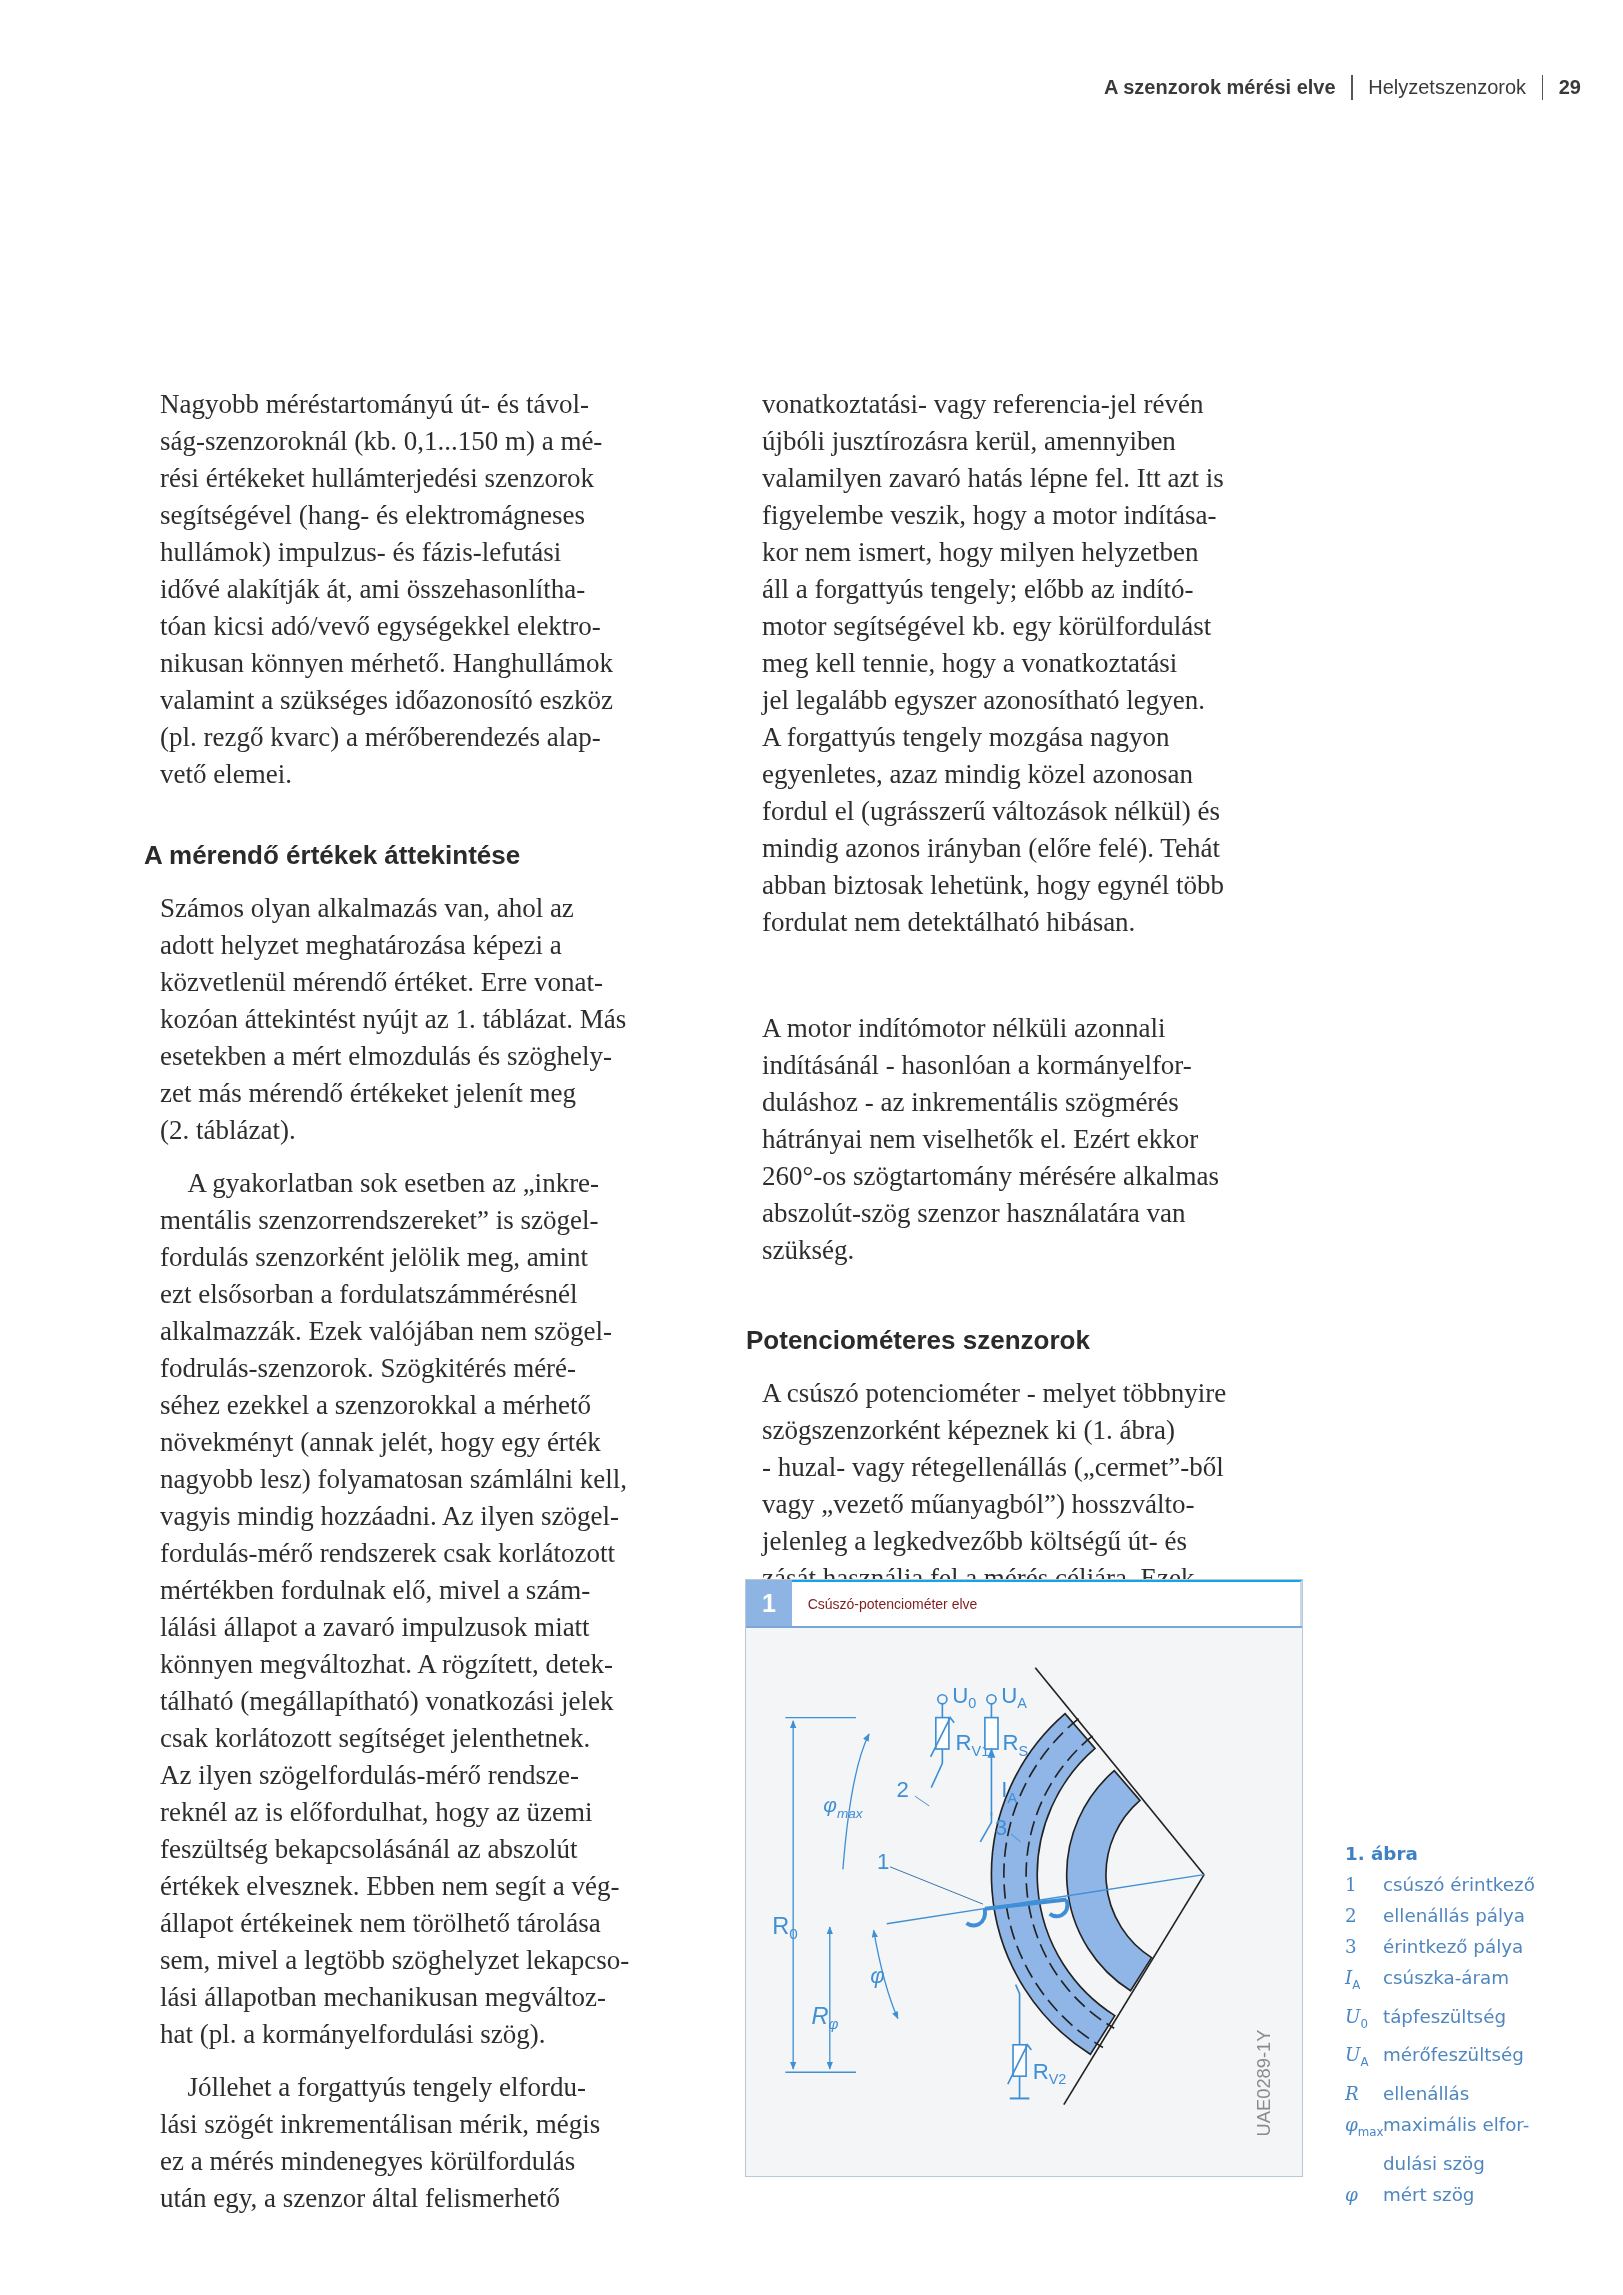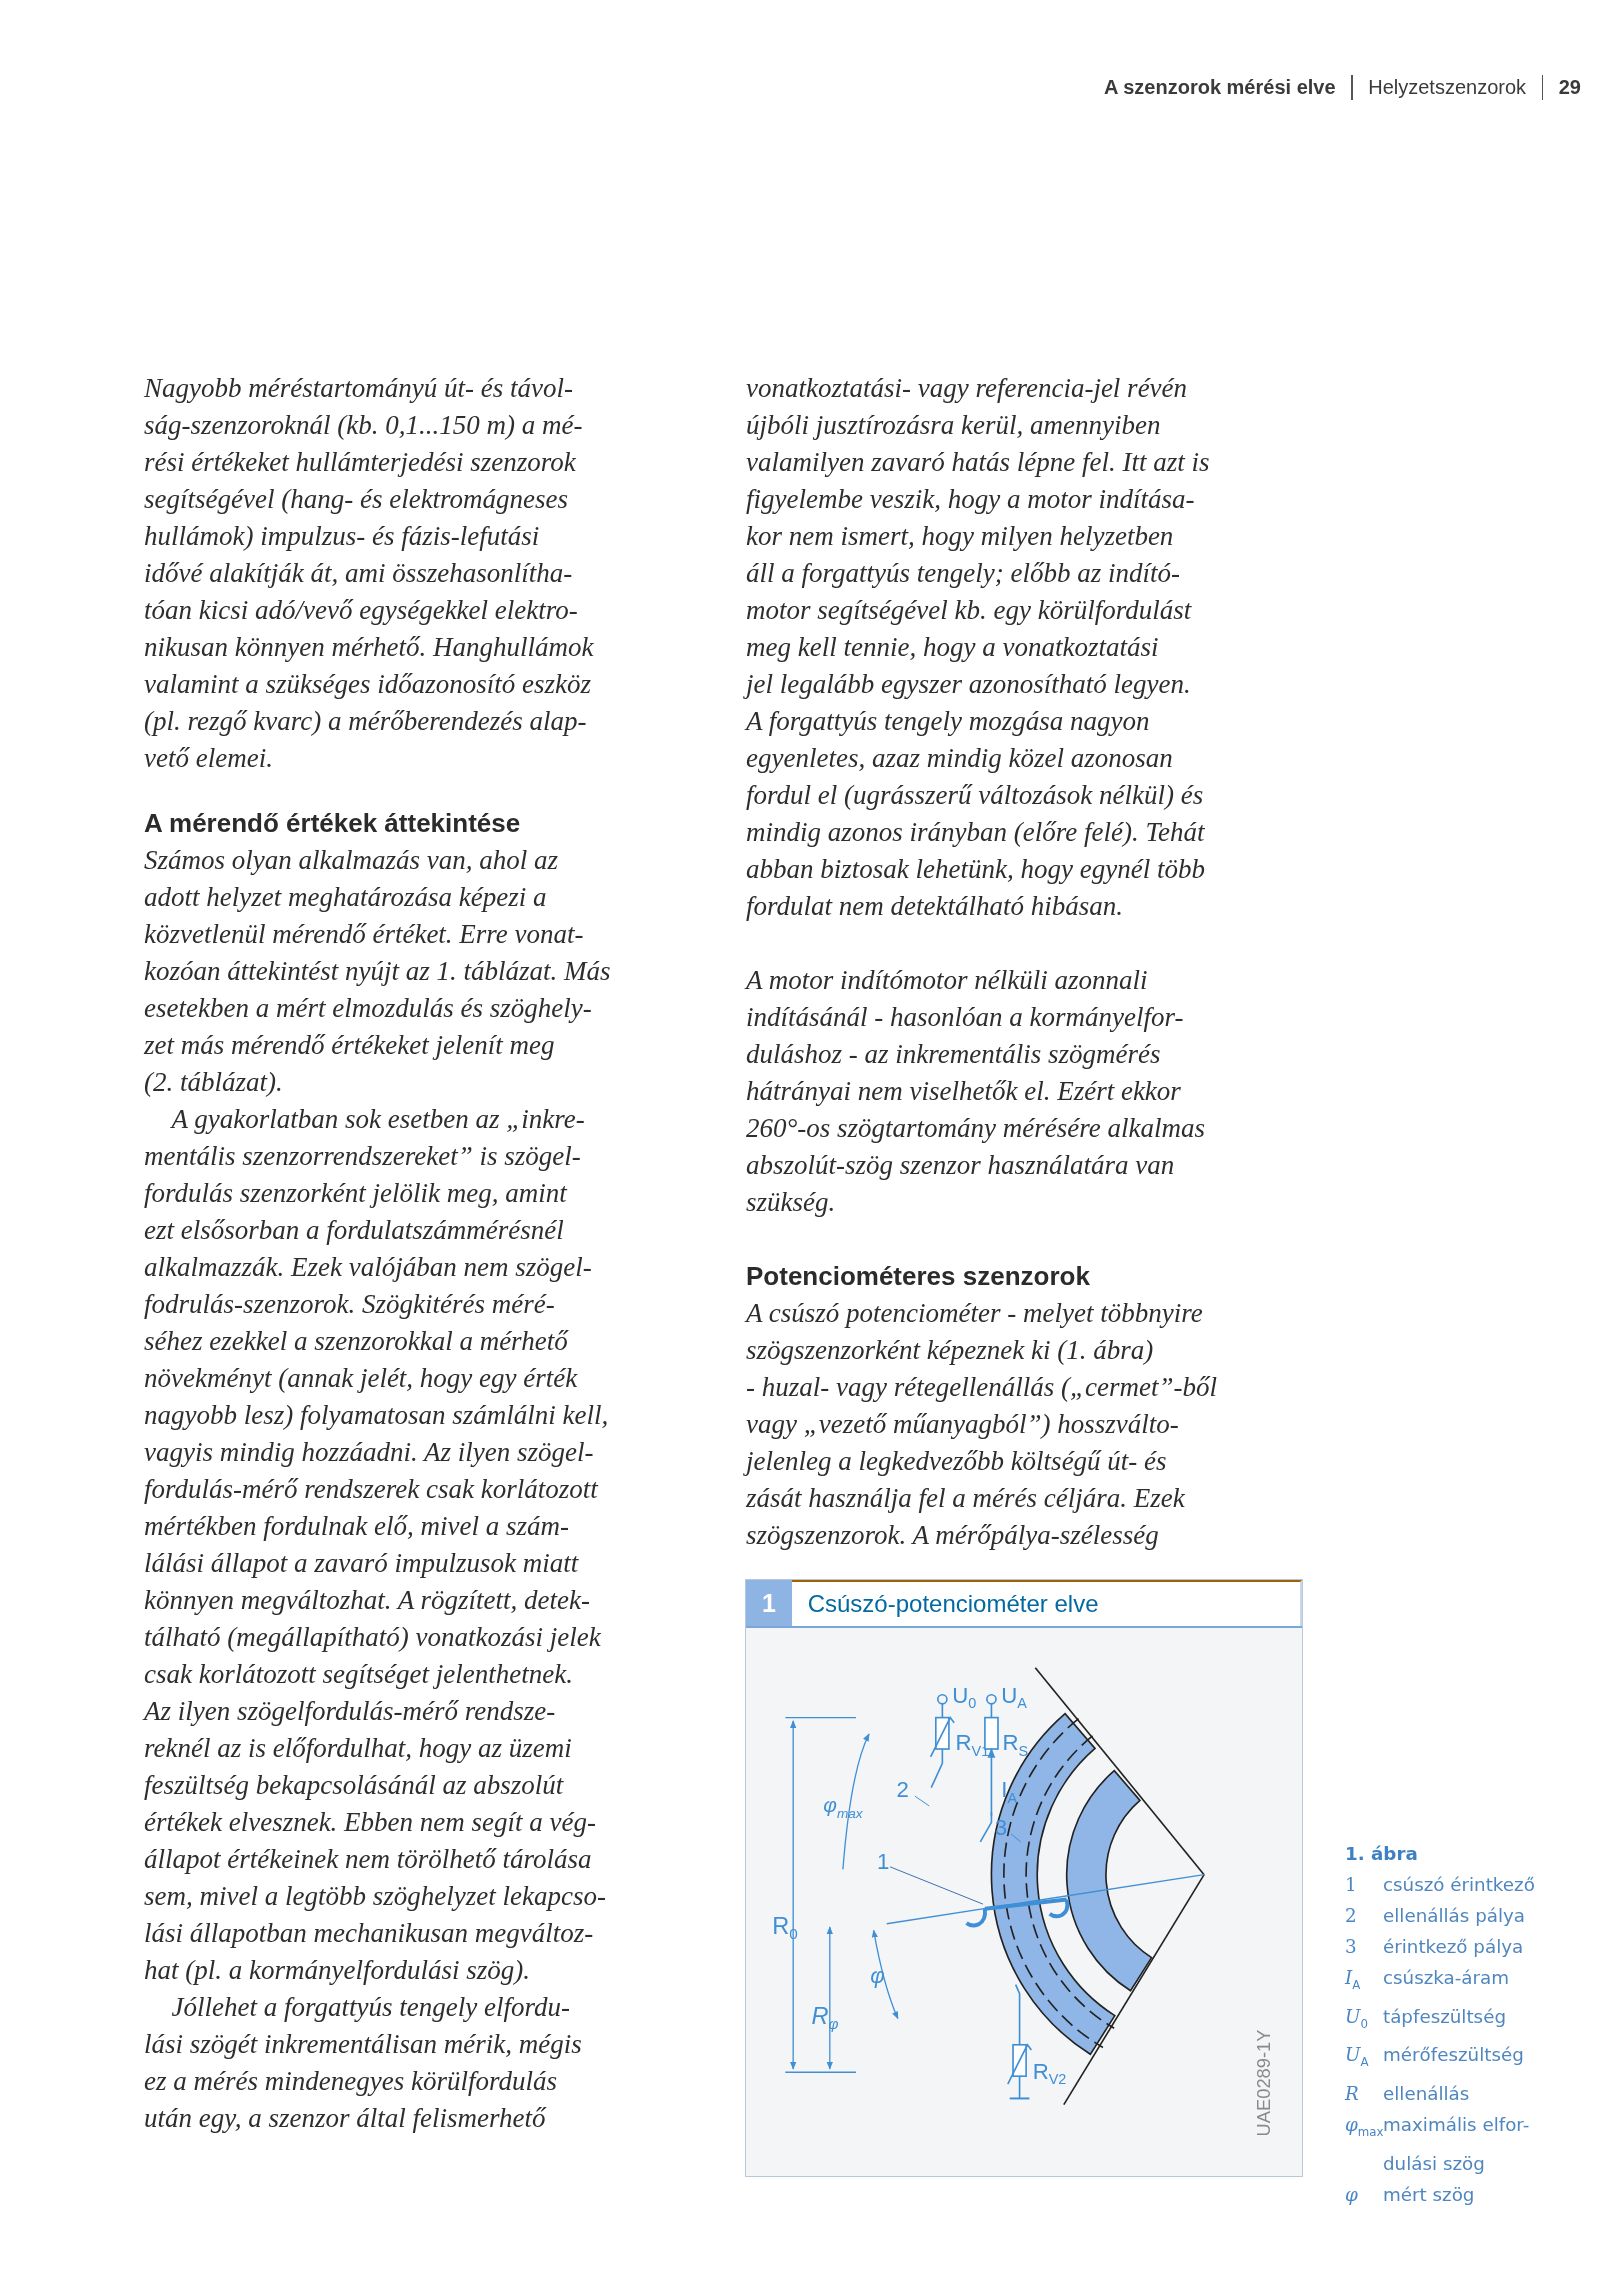--- a/index.html
+++ b/index.html
@@ -9,21 +9,21 @@
     font-family: "Liberation Sans", sans-serif; font-size: 20px; color: #3a3a3a;
     display: flex; align-items: center; gap: 11.8px; white-space: nowrap; text-align: center;
   }
   .running-head .section { font-weight: bold; }
   .running-head .sep { display: inline-block; width: 1.3px; height: 25px; background: #555; margin: 0 3.9px; }
   .running-head .page { font-weight: bold; }
 
   .col { position: absolute; font-family: "Liberation Serif", serif; font-size: 27px; line-height: 37px; color: #2e2e2e; }
   .col-left { left: 144px; top: 370px; width: 563px; }
   .col-right { left: 746px; top: 370px; width: 563px; }
-  .col p { margin: 0; font-style: italic; }
+  .col p { margin: 16px; }
   .col .line { display: block; white-space: nowrap; }
   .col .indent { padding-left: 27.5px; }
   .col h2 {
     margin: 0; font-family: "Liberation Sans", sans-serif; font-weight: bold;
     font-size: 26px; line-height: 37px; color: #2b2b2b;
   }
   .gap-small { height: 27.5px; }
   .gap-para { height: 37px; }
 
   .figure {
@@ -31,22 +31,22 @@
     border: 1.3px solid #b9c8d8; background: #f4f5f6; box-sizing: border-box;
   }
   .fig-head { position: absolute; left: 0; top: 0; right: 0; height: 46px; display: flex; border-bottom: 2px solid #7aa6d8; background: #fff; }
   .fig-num {
     width: 46px; height: 46px; background: #8db4e2; color: #ffffff;
     font-family: "Liberation Sans", sans-serif; font-weight: bold; font-size: 25px;
     display: flex; align-items: center; justify-content: center;
   }
   .fig-title {
     flex: 1; display: flex; align-items: center; padding-left: 15.7px;
-    font-family: "Liberation Sans", sans-serif; font-size: 24px; color: #0369a1;
-    border-top: 2px solid #a16207; border-right: 2px solid #c7d8ec;
+    font-family: "Liberation Sans", sans-serif; font-size: 14px; color: #7f1d1d;
+    border-top: 2px solid #0ea5e9; border-right: 2px solid #c7d8ec;
   }
   .fig-svg { position: absolute; left: 0; top: 46px; }
 
   .legend {
     position: absolute; left: 1345px; top: 1838px; width: 262px;
     font-family: "DejaVu Sans", sans-serif; font-size: 18.3px; line-height: 31px; color: #4a86c5;
   }
   .legend .lg-title { font-weight: bold; color: #3f7fc4; }
   .legend .row { display: flex; }
   .legend .sym { width: 38px; flex: none; font-family: "DejaVu Serif", serif; font-style: italic; color: #4a86c5; }

